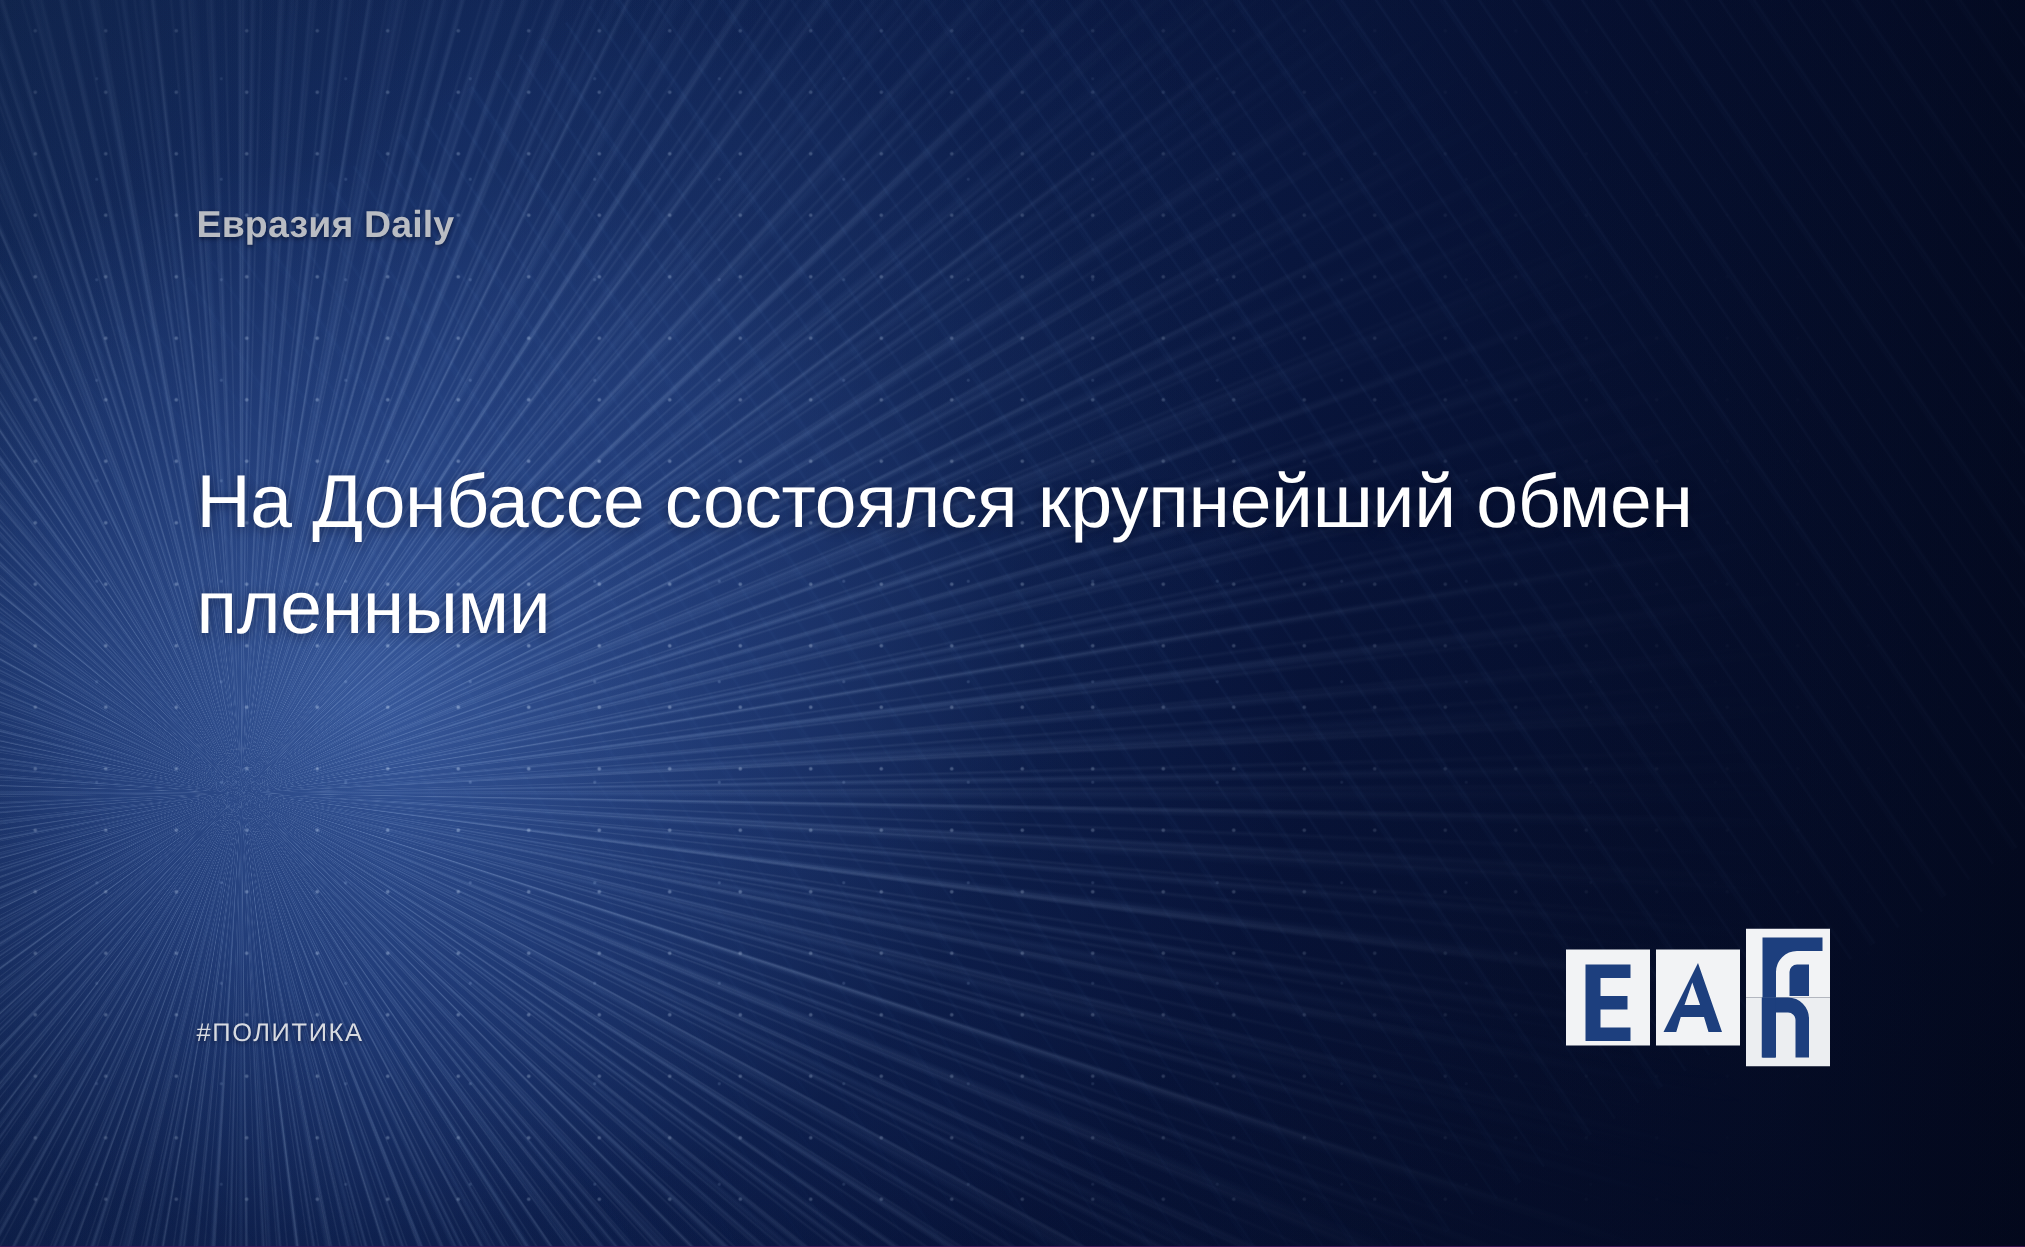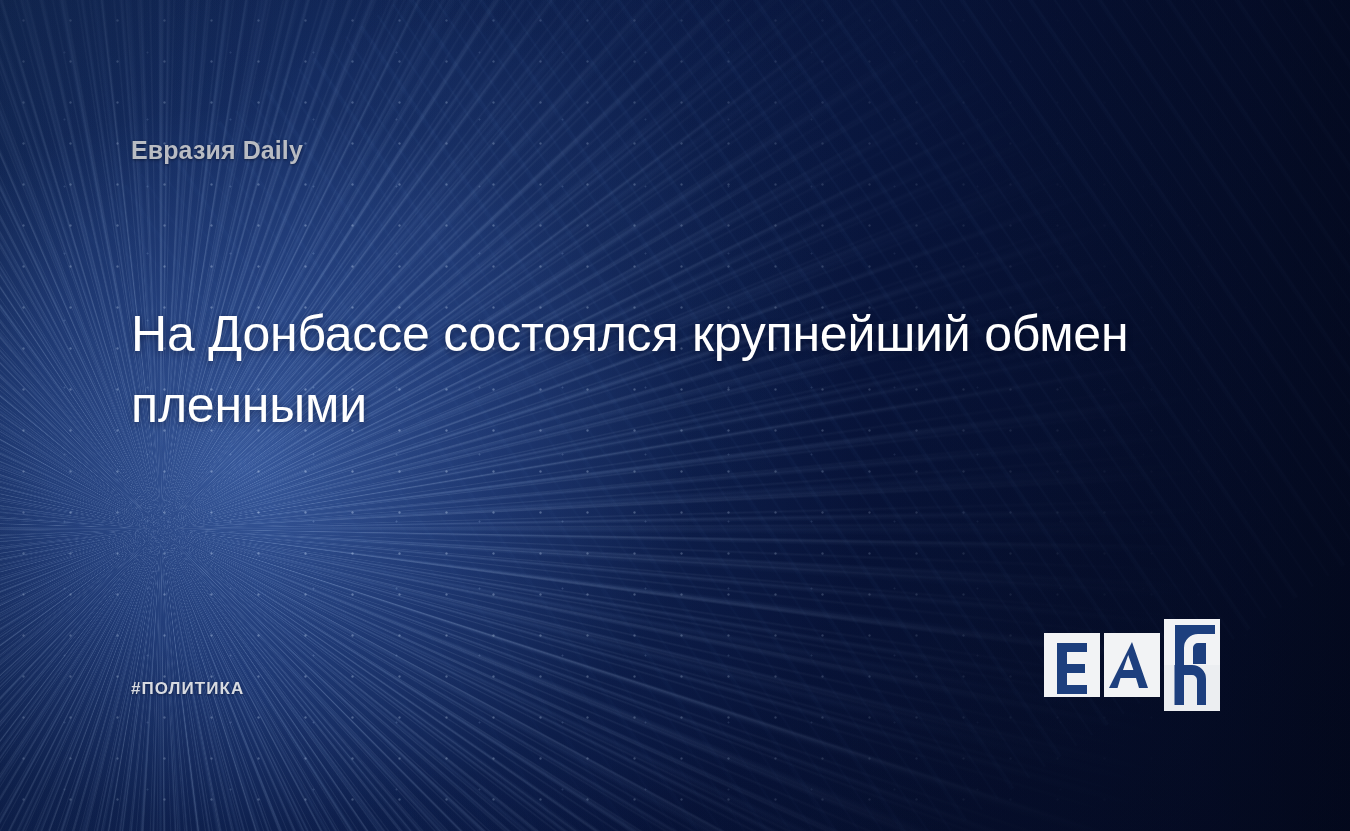--- a/index.html
+++ b/index.html
@@ -167,21 +167,21 @@
     color: #ffffff;
     letter-spacing: -0.2px;
     text-shadow: 0 2px 7px rgba(0, 8, 32, 0.45);
   }
 
   .rubric {
     position: absolute;
     left: 131px;
     top: 679px;
     font-size: 17px;
-    font-weight: bold;
+    font-weight: normal;
     letter-spacing: 1.05px;
     color: #d8dbe1;
     text-shadow: 0 1px 3px rgba(0, 8, 30, 0.5);
     white-space: nowrap;
   }
 
   
   .logo {
     position: absolute;
     left: 1044px;

